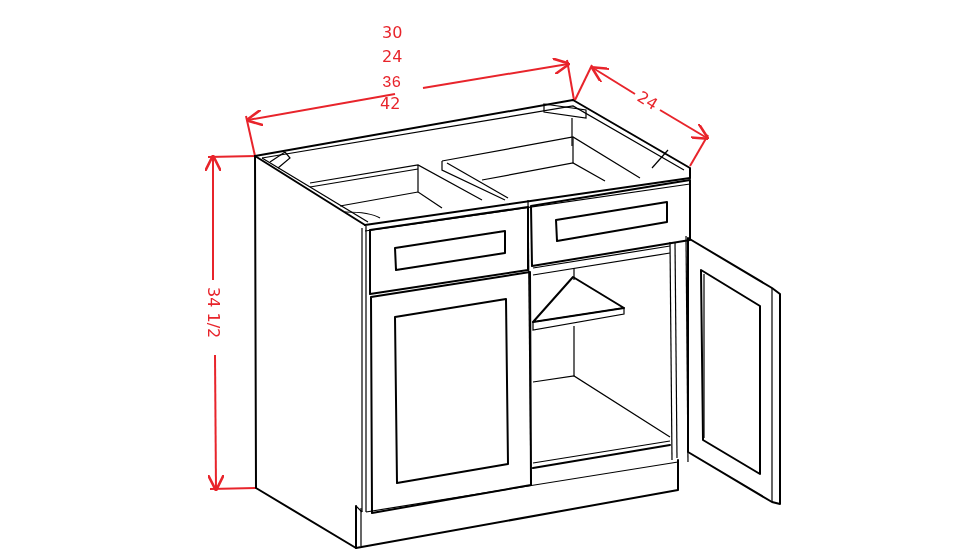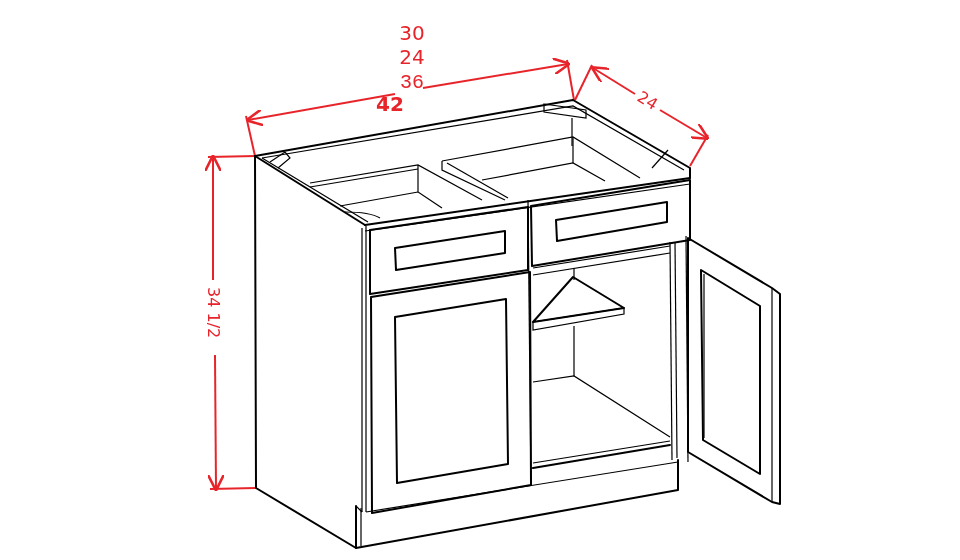--- a/index.html
+++ b/index.html
@@ -2,30 +2,30 @@
 <html><head>
 <meta charset="utf-8">
 <style>
   html, body { margin: 0; padding: 0; background: #ffffff; }
   body { width: 960px; height: 560px; position: relative; overflow: hidden; font-family: "Liberation Sans", sans-serif; }
   svg { position: absolute; left: 0; top: 0; }
   .ln { stroke: #000; stroke-width: 2; fill: none; stroke-linejoin: round; stroke-linecap: round; }
   .lt { stroke: #000; stroke-width: 1.2; fill: none; }
   .dim { stroke: #e8242b; stroke-width: 2; fill: none; }
   .dimtxt { fill: #e8242b; font-family: "DejaVu Sans", sans-serif; font-size: 16px; }
-  .lbl { position: absolute; color: #e8242b; font-family: "DejaVu Sans", sans-serif; font-size: 20px; line-height: 24px; text-align: center; width: 60px; }
+  .lbl { position: absolute; color: #e8242b; font-family: "DejaVu Sans", sans-serif; font-size: 16px; line-height: 24px; text-align: left; width: 60px; }
 </style>
 </head>
 <body>
 
 <div>
   <div class="lbl" style="left:382px;top:21px;">30</div>
   <div class="lbl" style="left:382px;top:45px;">24</div>
   <div class="lbl" style="left:382px;top:71px;font-family:Liberation Mono, monospace;">36</div>
-  <div class="lbl" style="left:360px;top:92px;font-weight:bold;">42</div>
+  <div class="lbl" style="left:380px;top:92px;">42</div>
 </div>
 
 <svg width="960" height="560" viewBox="0 0 960 560">
   <defs>
     <marker id="arr" viewBox="0 0 10 10" refX="9" refY="5" markerWidth="8" markerHeight="8" orient="auto-start-reverse">
       <path d="M0,0 L10,5 L0,10" fill="none" stroke="#e8242b" stroke-width="1.6"></path>
     </marker>
   </defs>
 
   <g>

